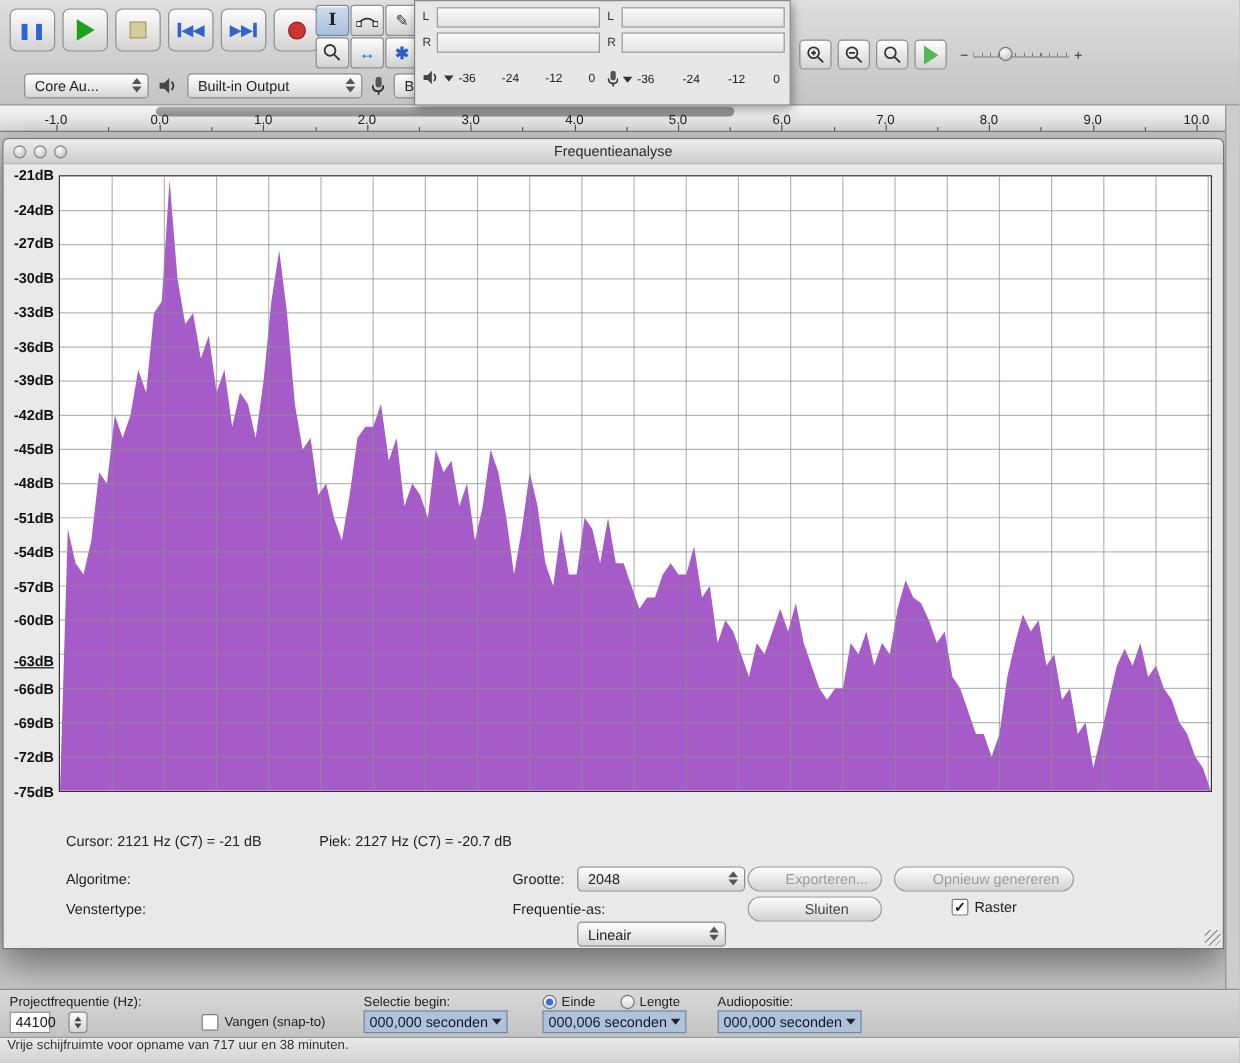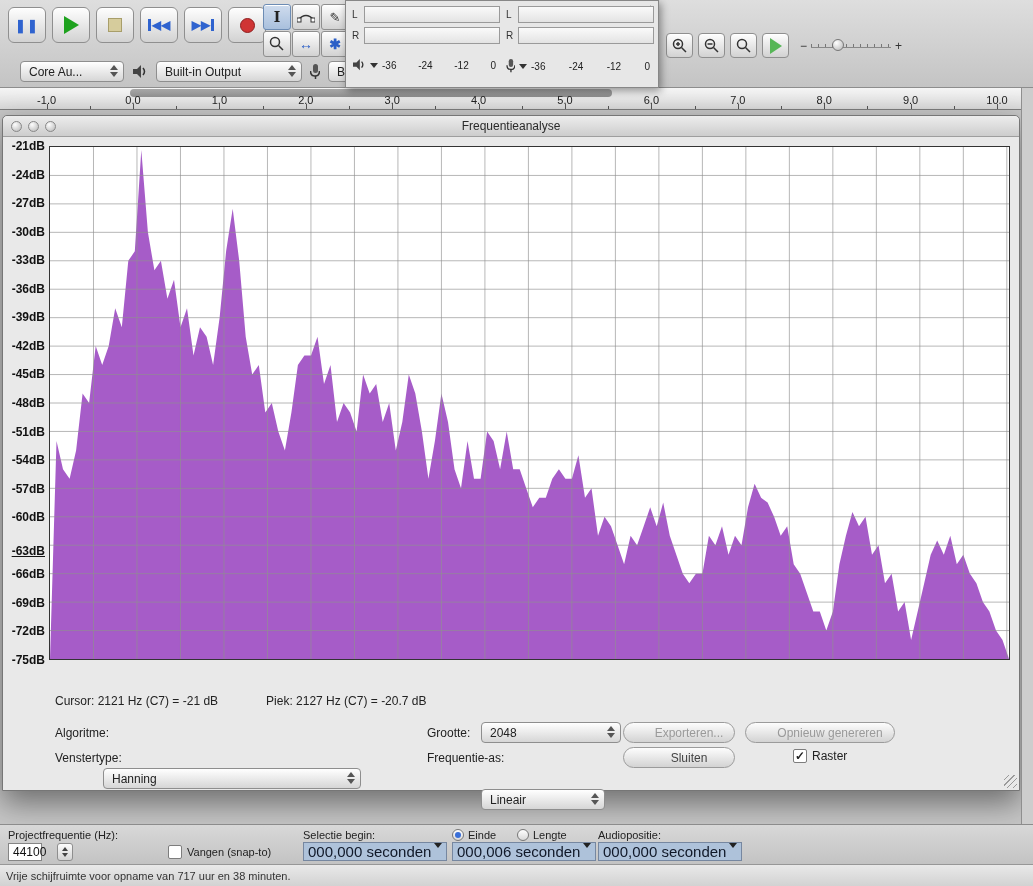--- a/index.html
+++ b/index.html
@@ -100,40 +100,40 @@
   .mac-btn.disabled { color:#9a9a9a; }
   .cb { display:inline-flex; width:14px; height:14px; background:#fff; border:1px solid #7d7d7d; border-radius:2px;
     align-items:center; justify-content:center; font-size:12px; font-weight:bold; color:#222; }
   .grip { position:absolute; right:2px; bottom:2px; width:13px; height:13px;
     background:repeating-linear-gradient(135deg, transparent 0 3px, #9a9a9a 3px 4px); }
 
   
   #selbar { position:absolute; left:0; top:824px; width:1033px; height:40px;
     background:linear-gradient(#d8d8d8,#c3c3c3); border-top:1px solid #8c8c8c; }
   .sb-label { position:absolute; font-size:11px; color:#222; white-space:nowrap; }
-  .timefield { position:absolute; height:19px; display:flex; align-items:flex-start; gap:3px;
-    background:#aec2da; border:1px solid #7687a0; padding:0 4px; font-size:15px; color:#101828; white-space:nowrap; }
+  .timefield { position:absolute; height:19px; display:flex; align-items:center; gap:3px;
+    background:#aec2da; border:1px solid #7687a0; padding:0 4px; font-size:12px; color:#101828; white-space:nowrap; }
   .timefield .dd { width:0; height:0; border-left:4px solid transparent; border-right:4px solid transparent; border-top:5px solid #222; }
   .ratebox { position:absolute; width:34px; height:18px; background:#fff; border:1px solid #858585;
     font-size:12px; color:#111; display:flex; align-items:center; padding-left:4px; }
   .stepper { position:absolute; width:16px; height:18px; background:linear-gradient(#fdfdfd,#d3d3d3);
     border:1px solid #8e8e8e; border-radius:3px; display:flex; flex-direction:column; align-items:center; justify-content:center; gap:2px; }
   .stepper i { width:0; height:0; border-left:3px solid transparent; border-right:3px solid transparent; display:block; }
   .stepper .up { border-bottom:4px solid #444; }
   .stepper .dn { border-top:4px solid #444; }
   .radio { width:12px; height:12px; border-radius:50%; border:1px solid #777; background:linear-gradient(#fff,#d8d8d8);
     display:inline-flex; align-items:center; justify-content:center; }
   .radio.on::after { content:""; width:6px; height:6px; border-radius:50%; background:#3a6fd8; }
   .radio-wrap { position:absolute; display:flex; align-items:flex-start; gap:4px; font-size:11px; color:#222; }
   .cb-wrap { position:absolute; display:flex; align-items:center; gap:5px; font-size:11px; color:#222; }
 
   
   #statusbar { position:absolute; left:0; top:864px; width:1033px; height:22px;
     background:linear-gradient(#e9e9e9,#d2d2d2); border-top:1px solid #979797;
-    display:flex; align-items:center; padding-left:6px; font-size:11px; color:#333; }
+    display:flex; align-items:flex-start; padding-left:6px; font-size:11px; color:#333; }
 
   
   #right-strip { position:absolute; left:1021px; top:88px; width:12px; height:776px;
     background:#cdcdcd; border-left:1px solid #8f8f8f; }
 
   svg .icon-stroke { stroke:#333; fill:none; stroke-width:1.5; }
 </style>
 </head>
 <body>
 
@@ -434,27 +434,20 @@
           <span>2048</span>
           <span class="updown">
               <i class="up"></i>
               <i class="dn"></i>
             </span>
         </div>
         <div class="mac-btn disabled" style="left:620px;top:585px;width:112px">Exporteren...</div>
         <div class="mac-btn disabled" style="left:742px;top:585px;width:150px">Opnieuw genereren</div>
 
         <span class="ctl-label" style="left:52px;top:614px">Venstertype:</span>
-        <div class="mac-select abs" style="left:100px;top:610px;width:258px">
-          <span>Hanning</span>
-          <span class="updown">
-              <i class="up"></i>
-              <i class="dn"></i>
-            </span>
-        </div>
         <span class="ctl-label" style="left:424px;top:614px">Frequentie-as:</span>
         <div class="mac-select abs" style="left:478px;top:610px;width:124px">
           <span>Lineair</span>
           <span class="updown">
               <i class="up"></i>
               <i class="dn"></i>
             </span>
         </div>
         <div class="mac-btn" style="left:620px;top:610px;width:112px">Sluiten</div>
         <div class="cb-wrap" style="left:790px;top:612px;font-size:12px">

